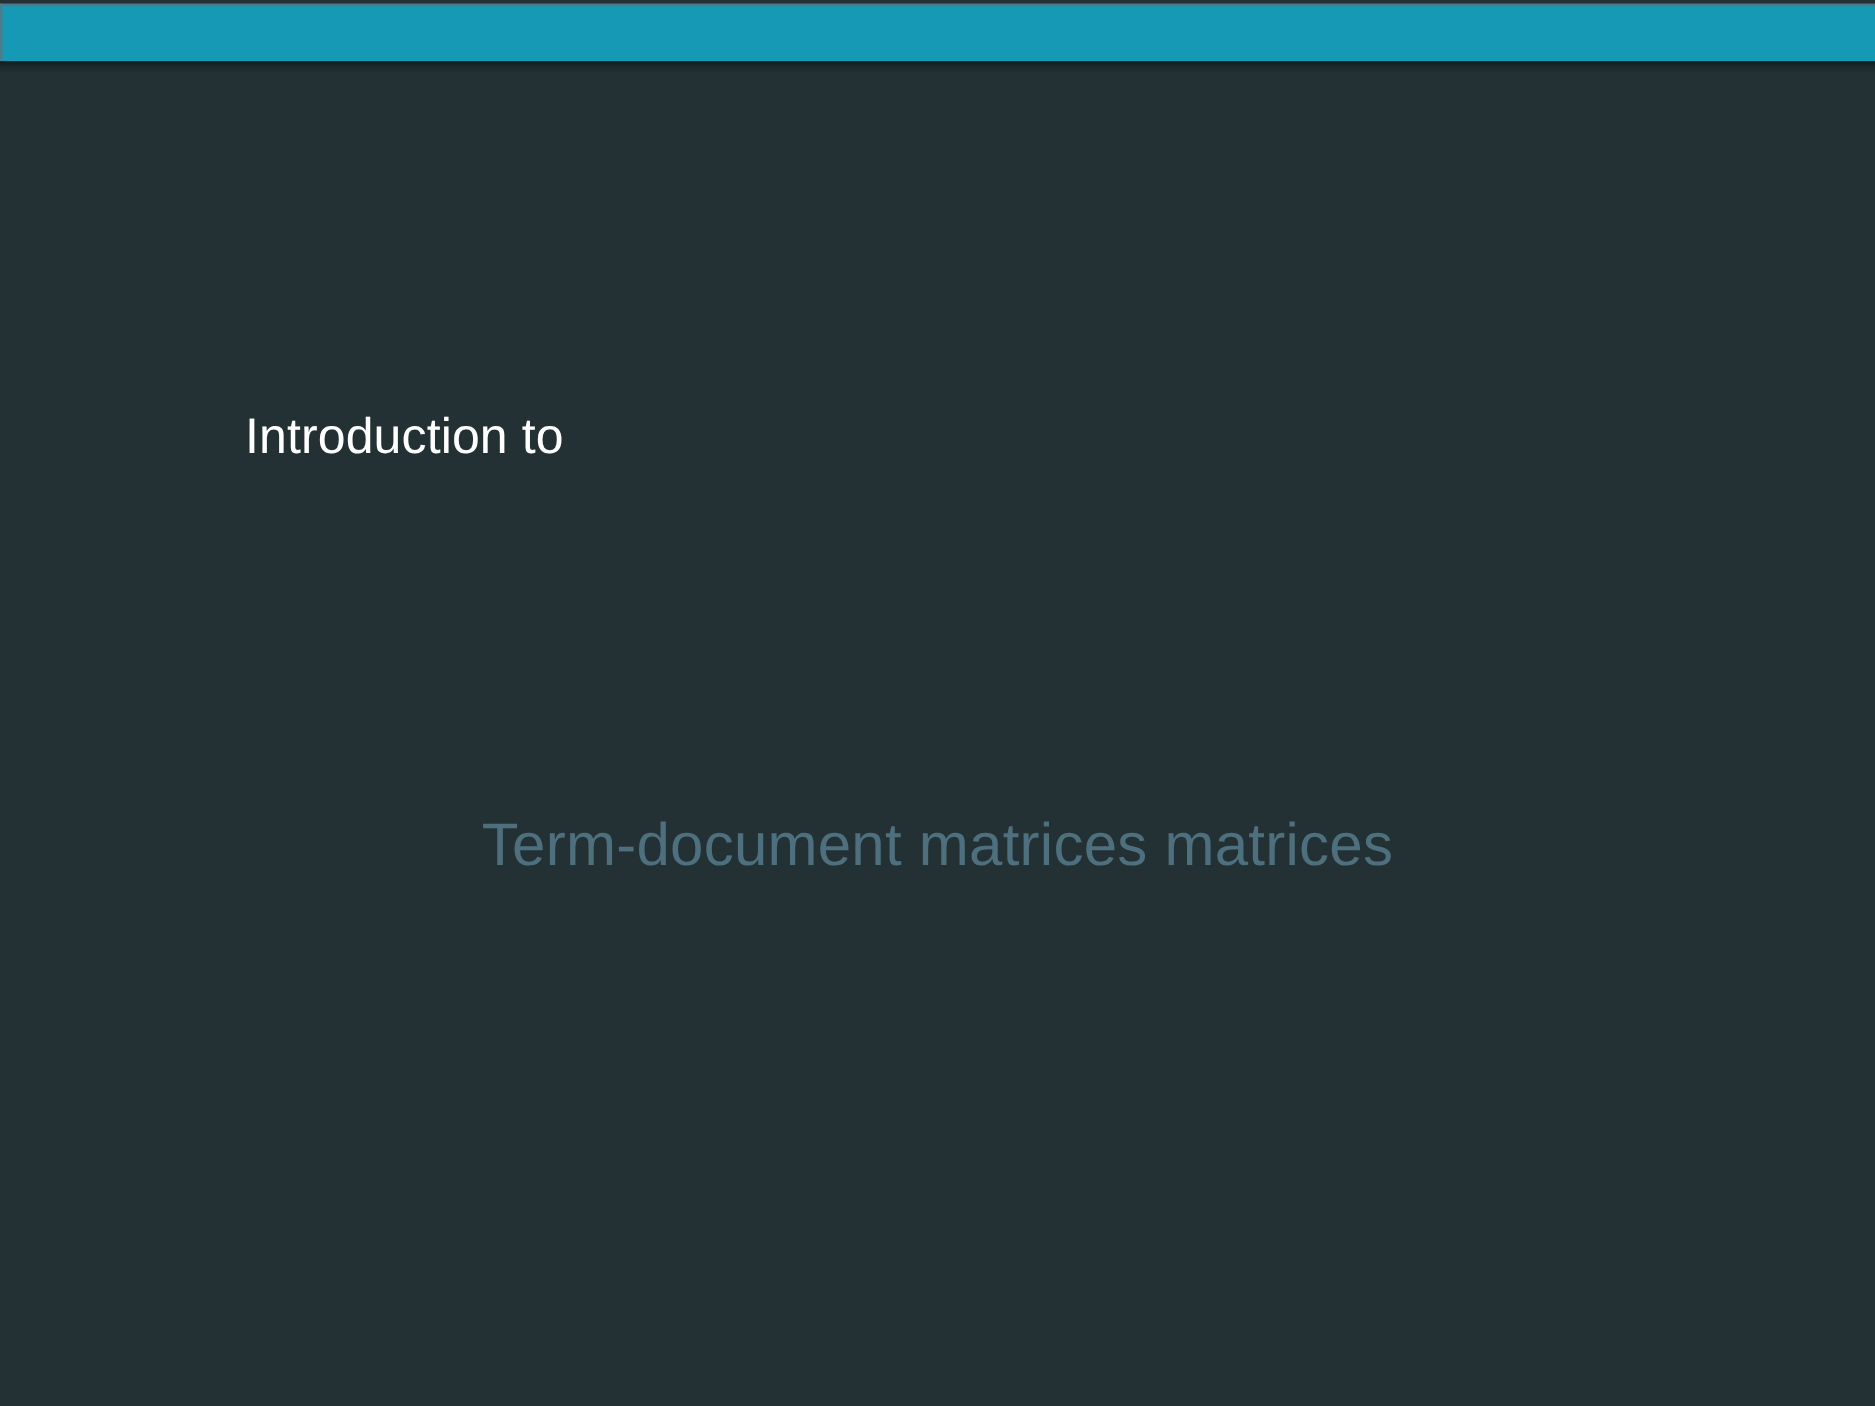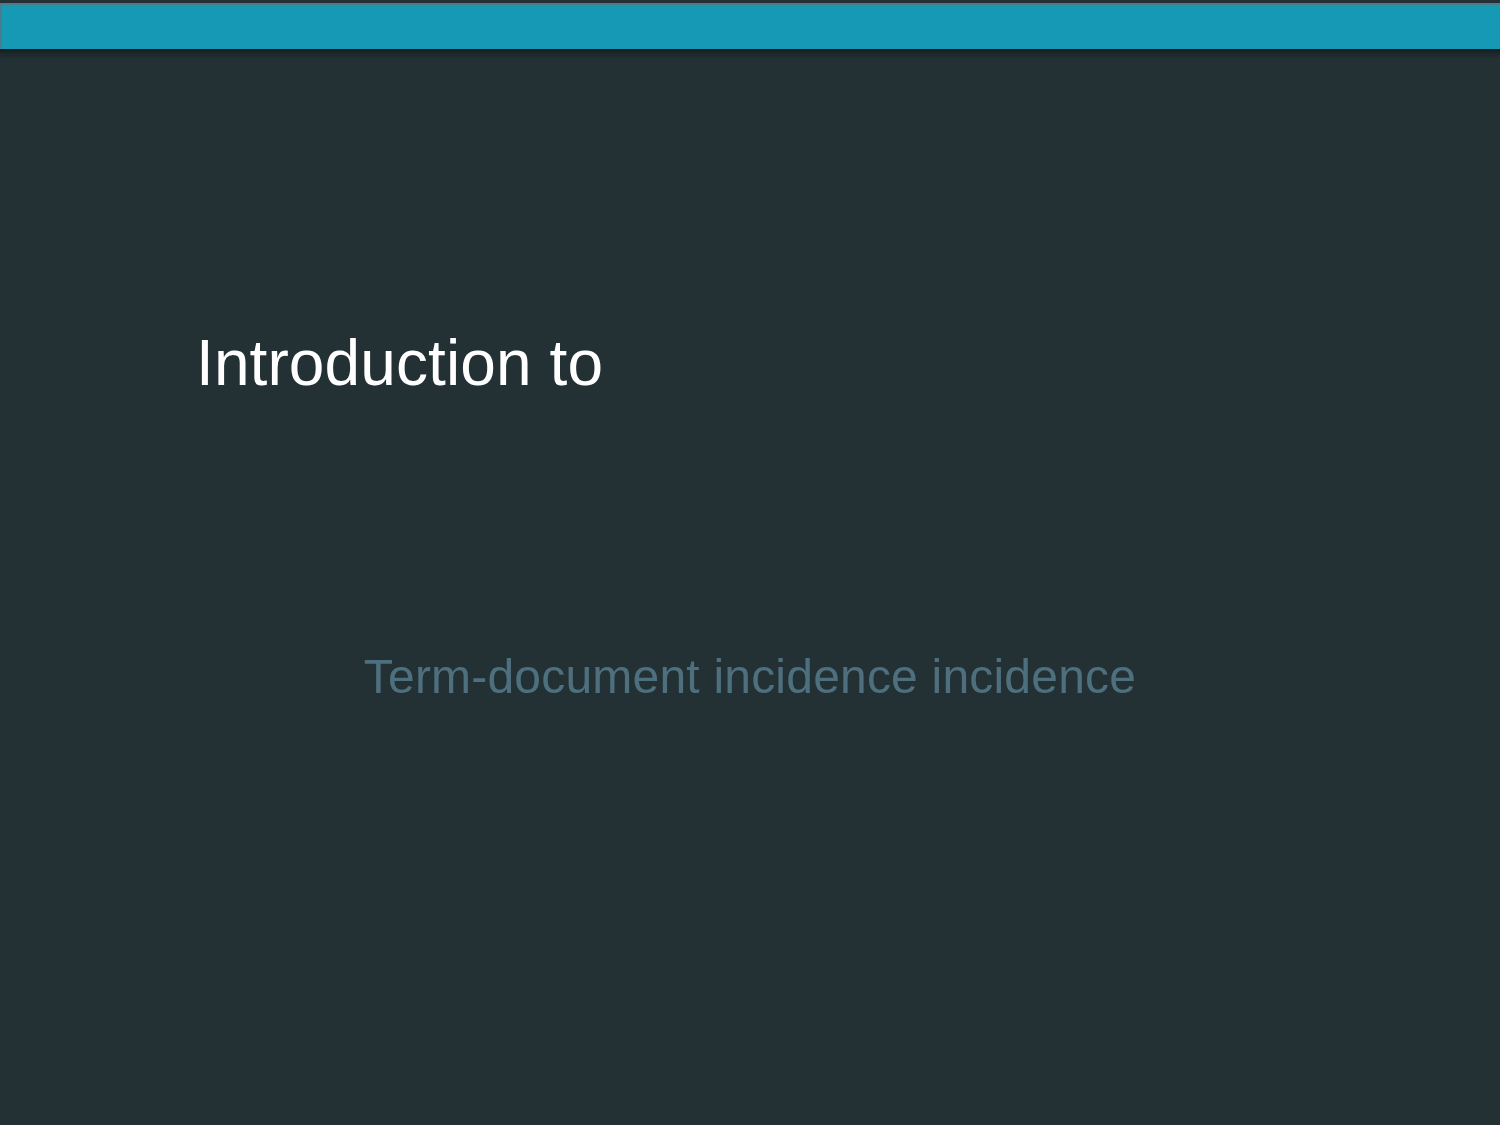--- a/index.html
+++ b/index.html
@@ -50,21 +50,21 @@
   #title-block {
     position: absolute;
     left: 0;
     top: 326px;
     width: 1500px;
   }
 
   #title-line-1 {
     margin: 0;
     padding: 0 0 0 196px;
-    font-size: 64px;
+    font-size: 40px;
     font-weight: 400;
     line-height: 1.18;
     color: #ffffff;
     letter-spacing: 0.1px;
     white-space: nowrap;
   }
 
   #title-line-2 {
     margin: 0;
     padding: 18px 0 0 158px;
@@ -101,16 +101,16 @@
 <div id="slide">
 
   <div id="accent-bar"></div>
   <div id="accent-bar-shadow"></div>
 
   <div id="title-block">
     <p id="title-line-1">Introduction to</p>
   </div>
 
   <div id="subtitle-block">
-    <p id="subtitle-text">Term-document incidence incidence</p>
+    <p id="subtitle-text">Term-document matrices matrices</p>
   </div>
 
 </div>
 
 </body></html>

